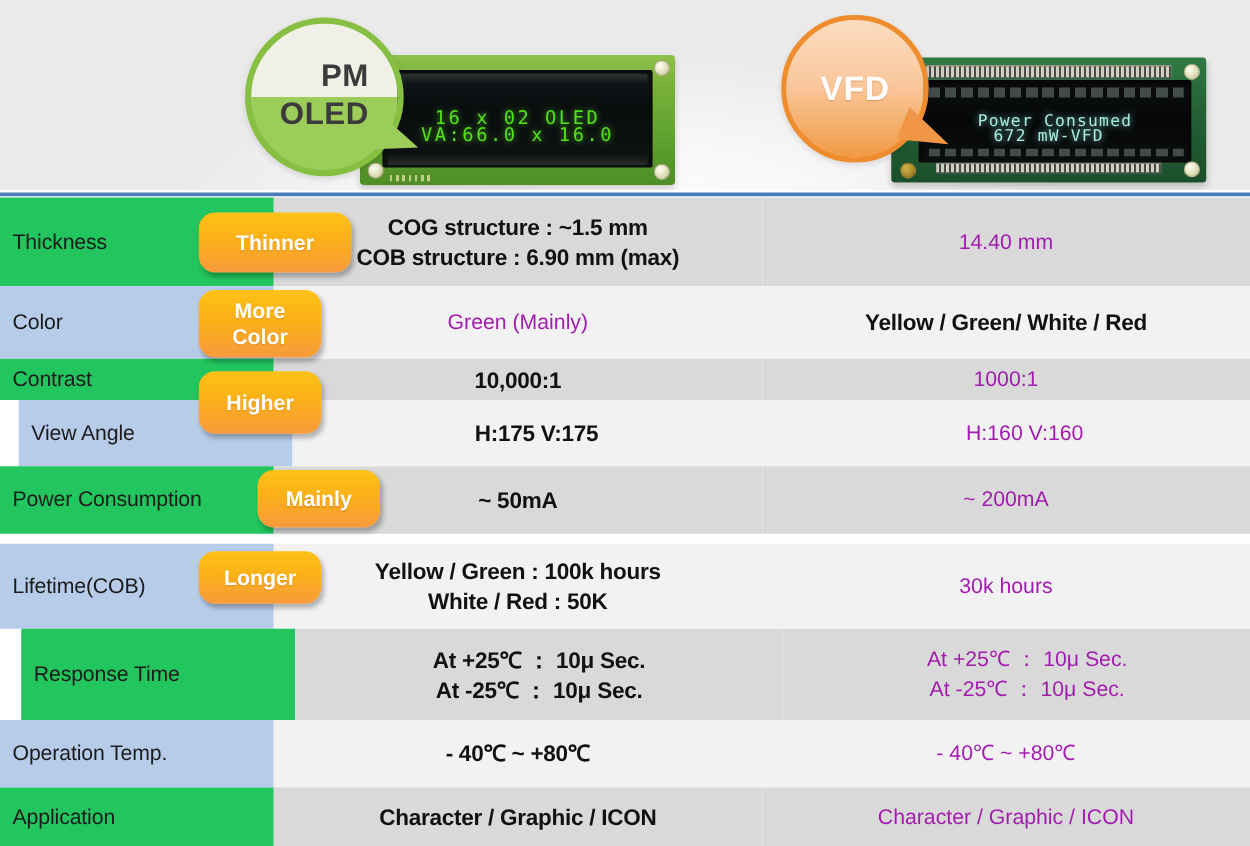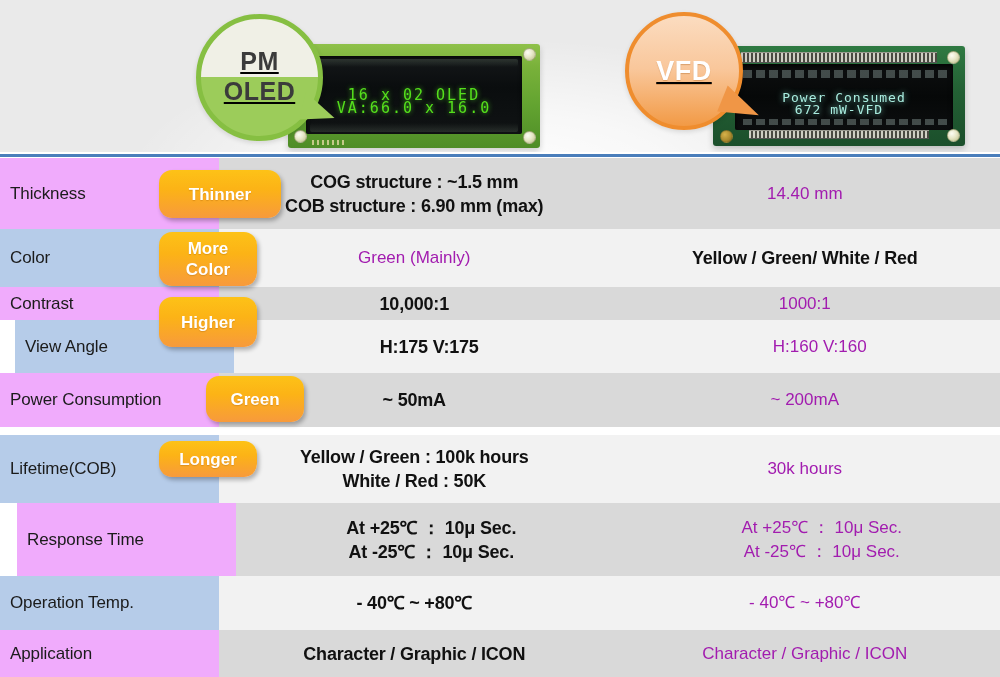--- a/index.html
+++ b/index.html
@@ -193,23 +193,22 @@
   .vfd-module .screw.bl { left: 7px; bottom: 3px;
     background: radial-gradient(circle at 35% 32%, #d6b24a 0%, #a8882c 60%, #6d5718 100%); }
 
   
   .bubble {
     position: absolute;
     border-radius: 50%;
     display: flex;
     align-items: center;
     justify-content: center;
-    text-align: center;
+    text-align: right;
     box-sizing: border-box;
-    text-decoration: underline;
   }
   .bubble-label {
     position: relative;
     z-index: 3;
     font-weight: bold;
     color: #3b3b3b;
     letter-spacing: 0.5px;
   }
   .bubble-oled {
     left: 196px;
@@ -300,21 +299,21 @@
     color: #111111;
     line-height: 24px;
     letter-spacing: -0.2px;
   }
   .cell-vfd {
     font-weight: normal;
     font-size: 17px;
     color: #a21caf;
     line-height: 24px;
   }
-  .row.dark .cell-label { background: #f0abfc; }
+  .row.dark .cell-label { background: #22c55e; }
   .row.light .cell-label { background: #b6cce9; }
   .row.dark .cell-oled, .row.dark .cell-vfd { background: #d9d9d9; }
   .row.light .cell-oled, .row.light .cell-vfd { background: #f2f2f2; }
 
   .multi { white-space: pre-line; }
 
   
   .badge {
     position: absolute;
     border-radius: 13px;
@@ -437,17 +436,17 @@
     <div class="row dark" style="top:472px;height:47px;">
       <div class="cell-label">Application</div>
       <div class="cell-val cell-oled multi">Character / Graphic / ICON</div>
       <div class="cell-val cell-vfd multi">Character / Graphic / ICON</div>
     </div>
 
     <div class="badge" style="left:159px;top:12px;width:122px;height:48px;">Thinner</div>
     <div class="badge" style="left:159px;top:74px;width:98px;height:54px;">More
 Color</div>
     <div class="badge" style="left:159px;top:139px;width:98px;height:50px;">Higher</div>
-    <div class="badge" style="left:206px;top:218px;width:98px;height:46px;">Green</div>
-    <div class="badge" style="left:159px;top:283px;width:98px;height:36px;">Longer</div>
+    <div class="badge" style="left:206px;top:218px;width:98px;height:46px;">Mainly</div>
+    <div class="badge" style="left:159px;top:283px;width:98px;height:42px;">Longer</div>
   </div>
 
 </div>
 
 </body></html>

